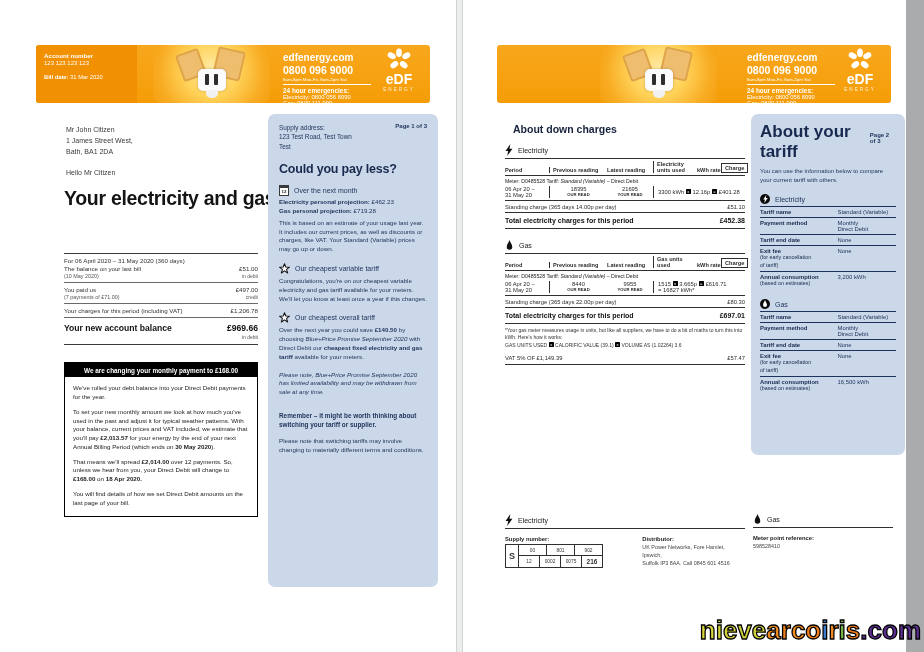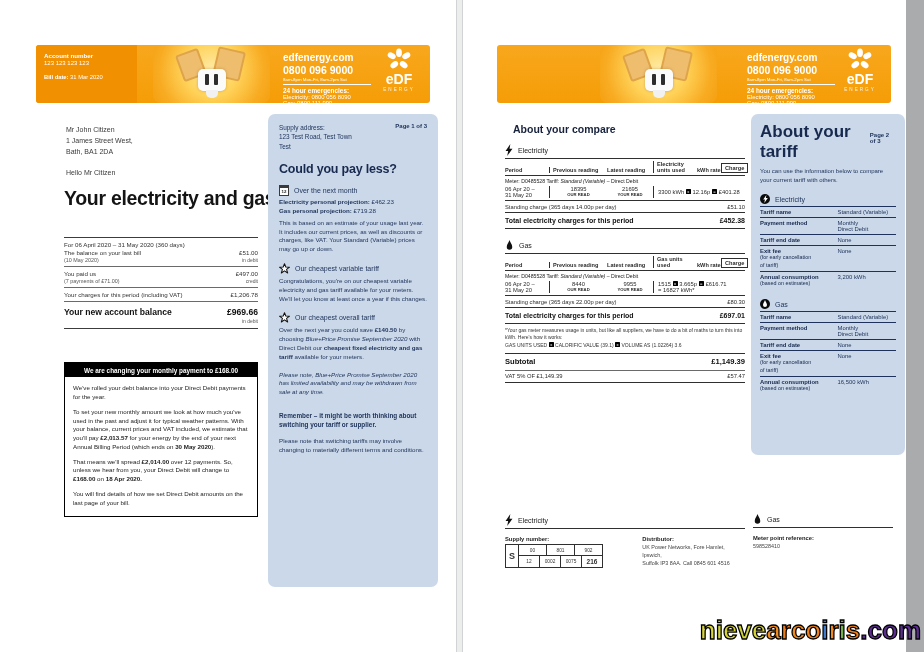--- a/index.html
+++ b/index.html
@@ -32,21 +32,21 @@
 .contact-emerg{font-size:6.4px;font-weight:bold}
 .contact-line{font-size:5.9px}
 .logo{position:absolute;right:5px;top:3px;width:52px;color:#fff;text-align:center}
 .logo svg{display:block;margin:0 auto;color:#fff}
 .logo-edf{font-size:14px;font-weight:bold;line-height:1}
 .logo-energy{font-size:4.6px;letter-spacing:2px;color:rgba(255,255,255,.85);margin-top:1px}
 
 .cust-addr{position:absolute;left:66px;top:125px;font-size:7px;line-height:1.55;color:#3a3a3a}
 .greeting{position:absolute;left:66px;top:169px;font-size:7px;color:#3a3a3a}
 .bill-title{position:absolute;left:64px;top:187px;font-size:19.5px;font-weight:bold;color:#141414;letter-spacing:-.3px}
-.summary{position:absolute;left:64px;top:237px;width:194px;color:#333;border-top:1.4px solid #3c3c3c}
+.summary{position:absolute;left:64px;top:253px;width:194px;color:#333;border-top:1.4px solid #3c3c3c}
 .sum-period{font-size:6.2px;padding:2.5px 0 1px}
 .sum-row{display:flex;justify-content:space-between;border-bottom:1px solid #6a6a6a;padding:0 0 3px}
 .sum-row.mid{padding-top:3px}
 .sum-label{font-size:6.2px}
 .sum-sub{font-size:5.4px;color:#555;margin-top:1px}
 .sum-val{text-align:right;font-size:6.2px}
 .sum-note{font-size:5px;color:#555;margin-top:1px;text-align:right}
 .sum-total{display:flex;justify-content:space-between;padding:5px 0 4px;border-bottom:1.2px solid #3c3c3c}
 .sum-total-label{font-size:8.6px;font-weight:bold;color:#111}
 .sum-total-val{font-size:8.6px;font-weight:bold;text-align:right;color:#111}
@@ -294,21 +294,21 @@
     <div class="logo">
       <svg width="32" height="24">
           <use href="#sym-petals"></use>
         </svg>
       <div class="logo-edf">eDF</div>
       <div class="logo-energy">ENERGY</div>
     </div>
   </div>
 
   <div class="charges">
-    <div class="charges-title">About your compare</div>
+    <div class="charges-title">About down charges</div>
 
     <div class="csec-head">
       <svg class="bolt-ic">
           <use href="#sym-bolt"></use>
         </svg>
       <span>Electricity</span>
     </div>
     <div class="chead">
       <div>Period</div>
       <div class="c2">Previous reading</div>
@@ -382,24 +382,20 @@
       <span>£80.30</span>
     </div>
     <div class="ctotal">
       <span>Total electricity charges for this period</span>
       <span>£697.01</span>
     </div>
 
     <div class="gas-note">
       <div>*Your gas meter measures usage in units, but like all suppliers, we have to do a bit of maths to turn this into kWh. Here's how it works:</div>
       <div><span>GAS UNITS USED </span><span class="op">x</span><span> CALORIFIC VALUE (39.1) </span><span class="op">x</span><span> VOLUME AS (1.02264) 3.6</span></div>
-    </div>
-    <div class="subtotal">
-      <span>Subtotal</span>
-      <span>£1,149.39</span>
     </div>
     <div class="vat">
       <span>VAT 5% OF £1,149.39</span>
       <span>£57.47</span>
     </div>
   </div>
 
   <div class="meters">
     <div class="meters-elec">
       <div class="m-head">

